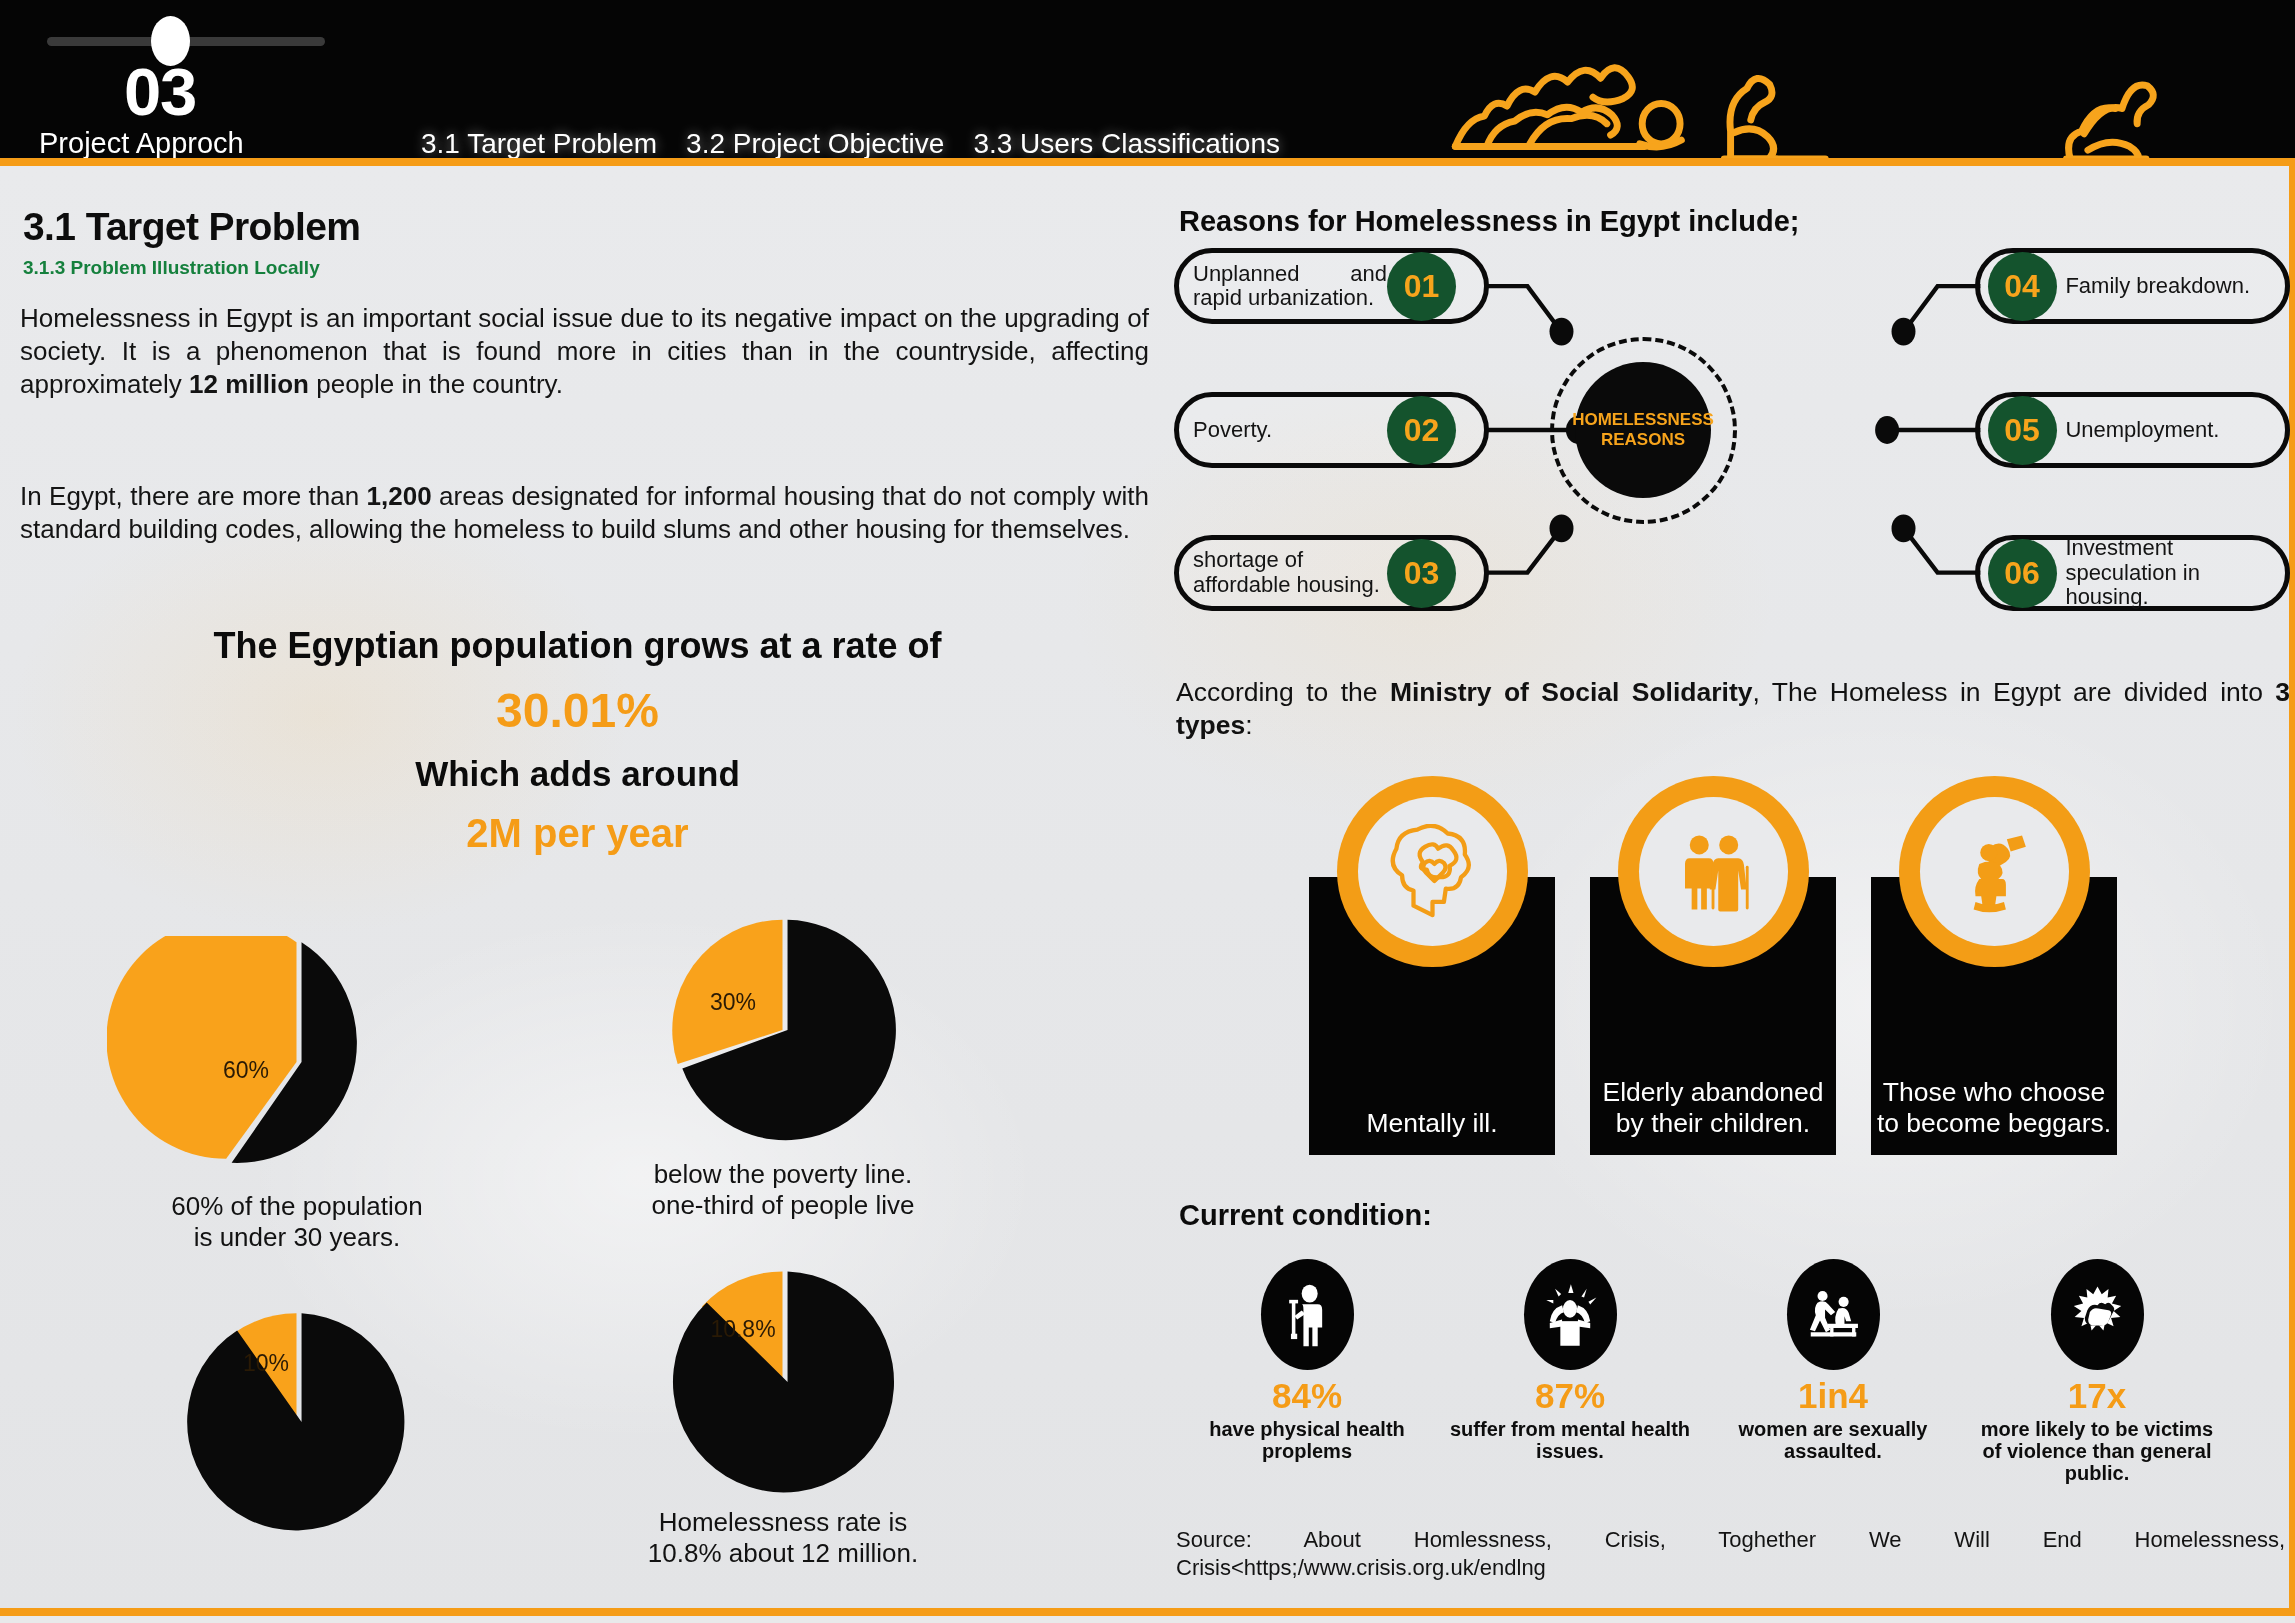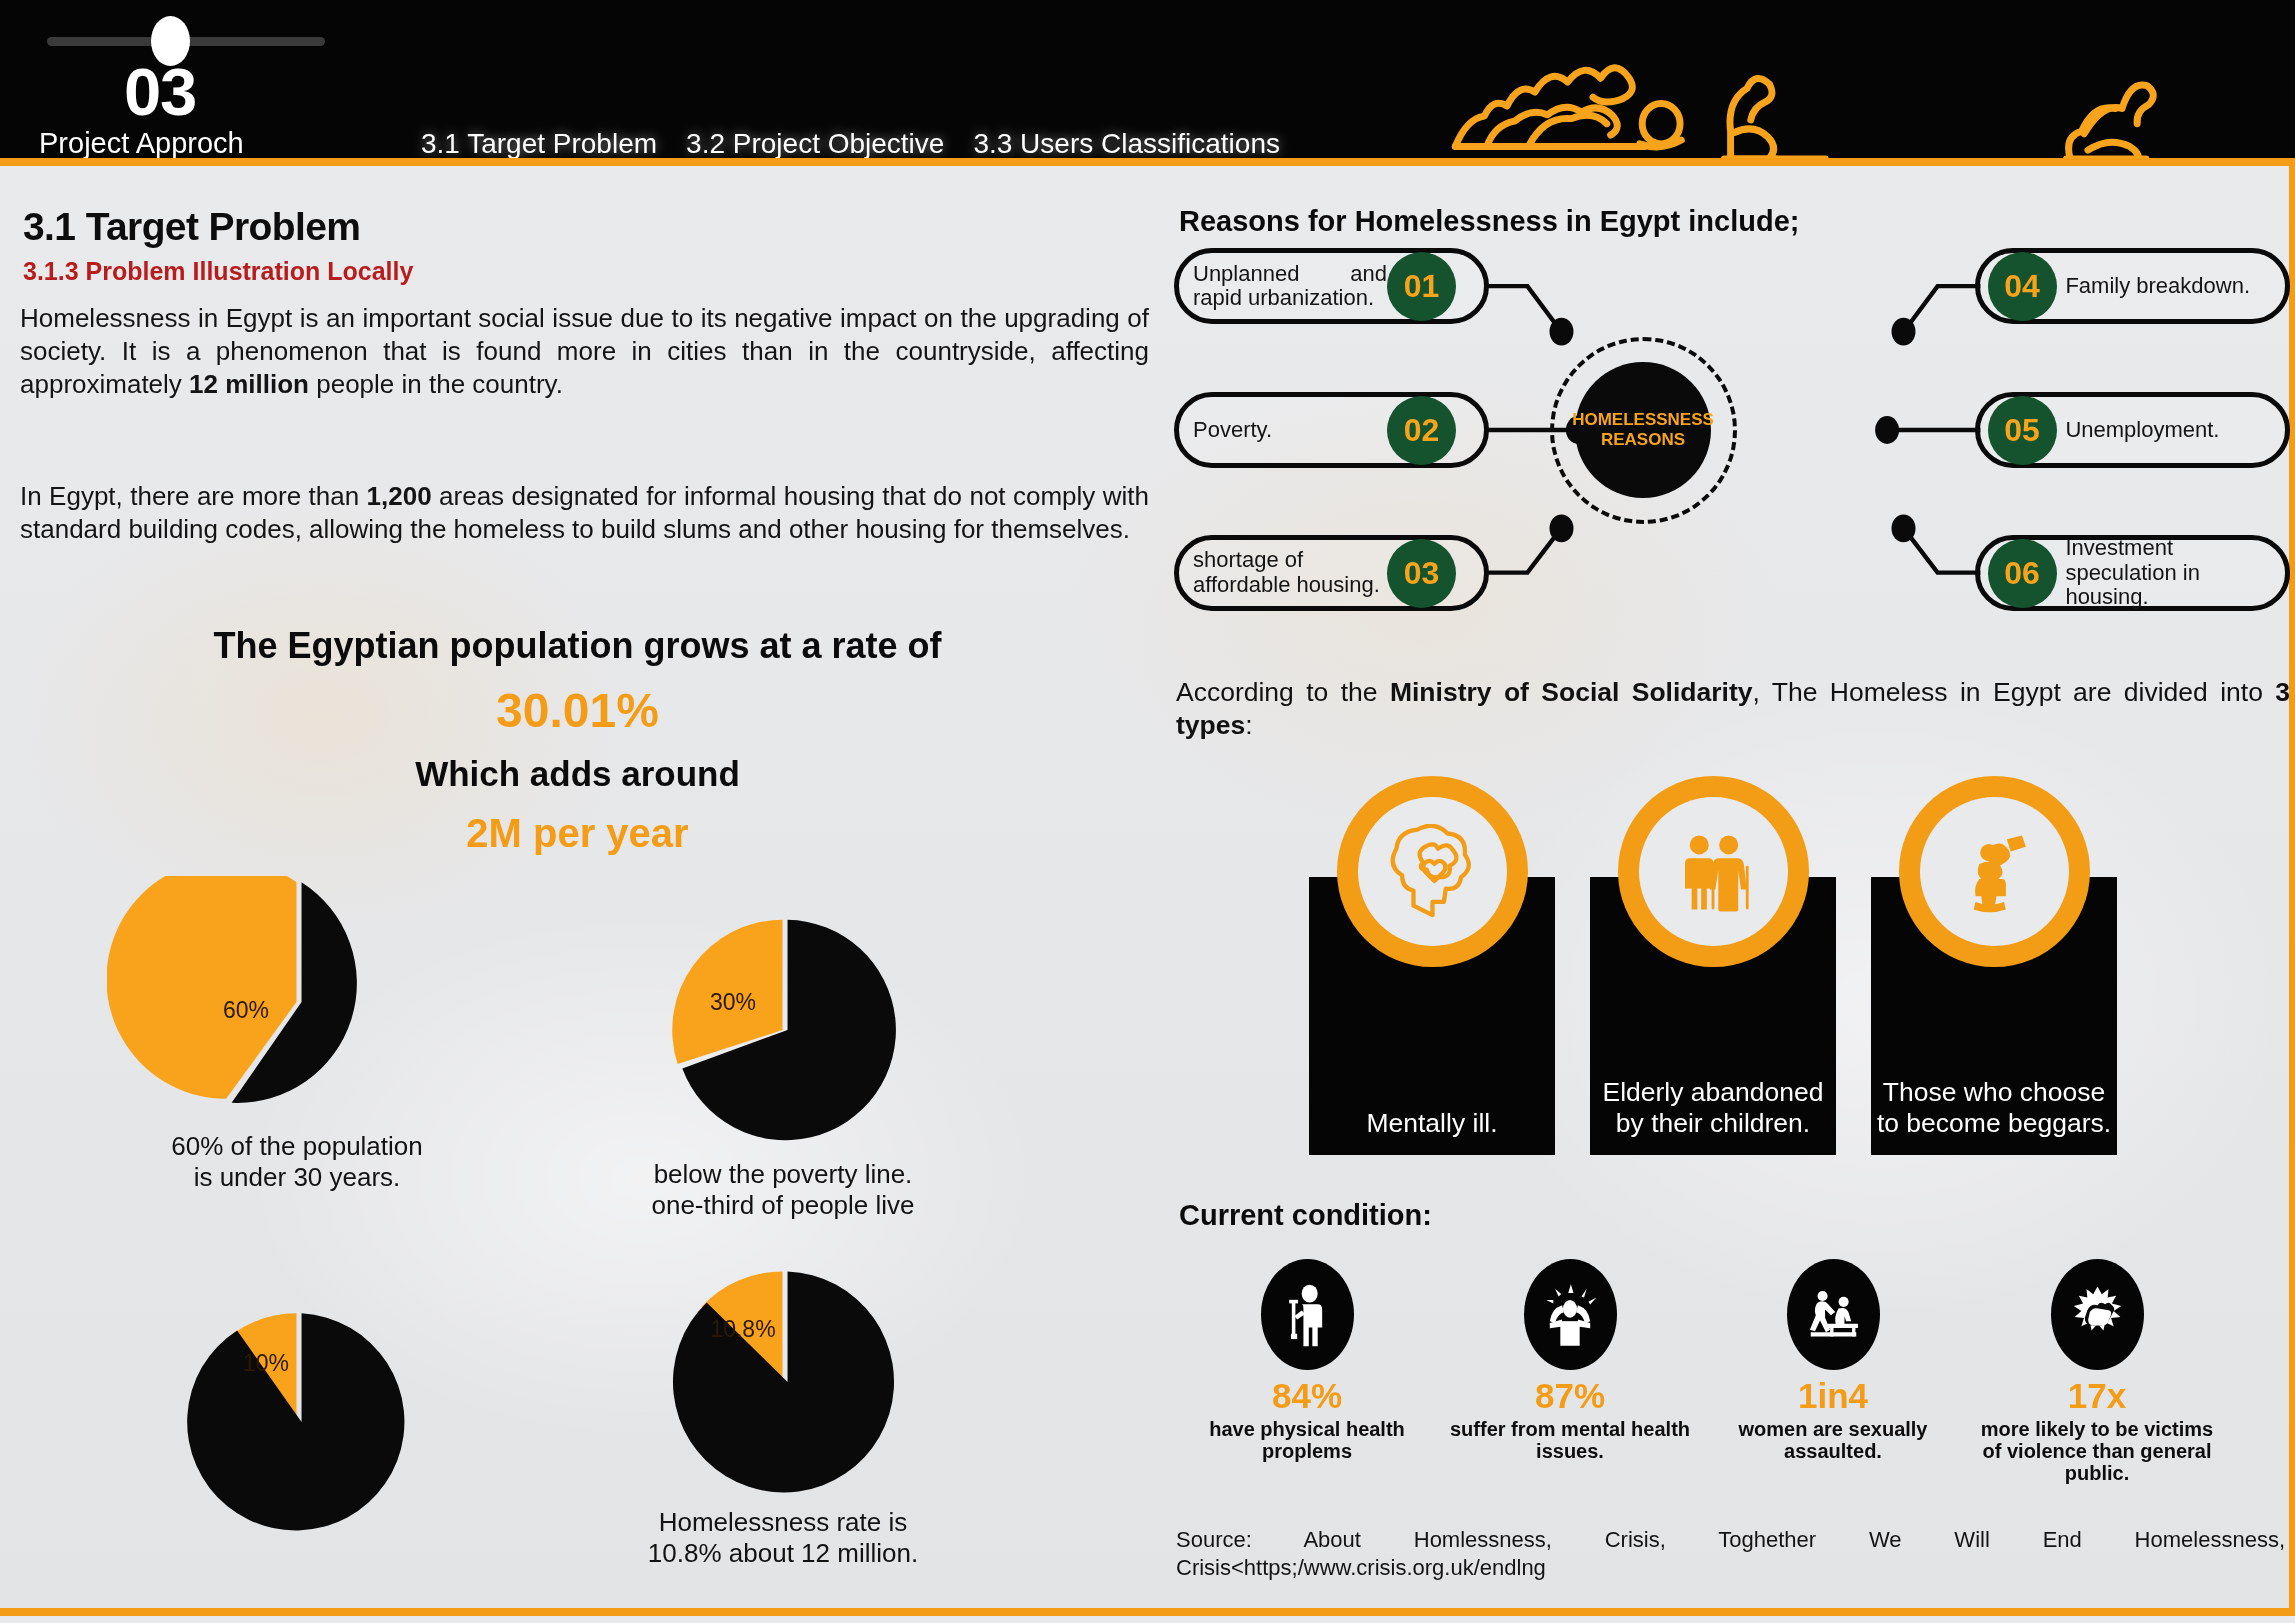--- a/index.html
+++ b/index.html
@@ -72,21 +72,21 @@
     background:#f59c17;
   }
 
   
   .l-h1{
     position:absolute; left:23px; top:205px;
     font-size:39px; font-weight:bold; color:#0d0d0d; letter-spacing:-0.6px;
   }
   .l-h2{
     position:absolute; left:23px; top:257px;
-    font-size:25px; font-weight:bold; color:#b91c1c;
+    font-size:19px; font-weight:bold; color:#15803d;
   }
   .l-p1{
     position:absolute; left:20px; top:302px; width:1129px;
     font-size:26px; line-height:1.26; color:#141414; text-align:justify;
   }
   .l-p2{
     position:absolute; left:20px; top:480px; width:1129px;
     font-size:26px; line-height:1.26; color:#141414; text-align:justify;
   }
   .l-p1 b,.l-p2 b{ font-weight:bold; }
@@ -247,21 +247,21 @@
 
 <div class="l-p1"><span>Homelessness in Egypt is an important social issue due to its negative impact on the upgrading of society. It is a phenomenon that is found  more in cities than in the countryside, affecting approximately </span><b>12 million</b><span> people in the country.</span></div>
 
 <div class="l-p2"><span>In Egypt, there are more than </span><b>1,200</b><span> areas designated for informal housing that do not comply with standard building codes, allowing the homeless to build slums and other housing for themselves.</span></div>
 
 <div class="grow-head">The Egyptian population grows at a rate of</div>
 <div class="grow-rate">30.01%</div>
 <div class="grow-mid">Which adds around</div>
 <div class="grow-add">2M per year</div>
 
-<div class="pie-cell" style="left:107px; top:876px;">
+<div class="pie-cell" style="left:107px; top:936px;">
   <div class="pie-wrap" style="width:379px;">
     <svg width="379" height="252" viewBox="0 0 600 400">
       <g transform="translate(300,200)">
         <path d="M 0 -190 A 190 190 0 1 0 -111.7 153.7 L 0 0 Z" fill="#f9a21b"></path>
         <path d="M 8 -190 A 190 190 0 0 1 -103 160 L 8 0 Z" fill="#0a0a0a"></path>
       </g>
     </svg>
     <div class="pie-lbl" style="left:139px; top:134px;">60%</div>
   </div>
   <div class="pie-cap" style="left:-50px; top:255px;">

